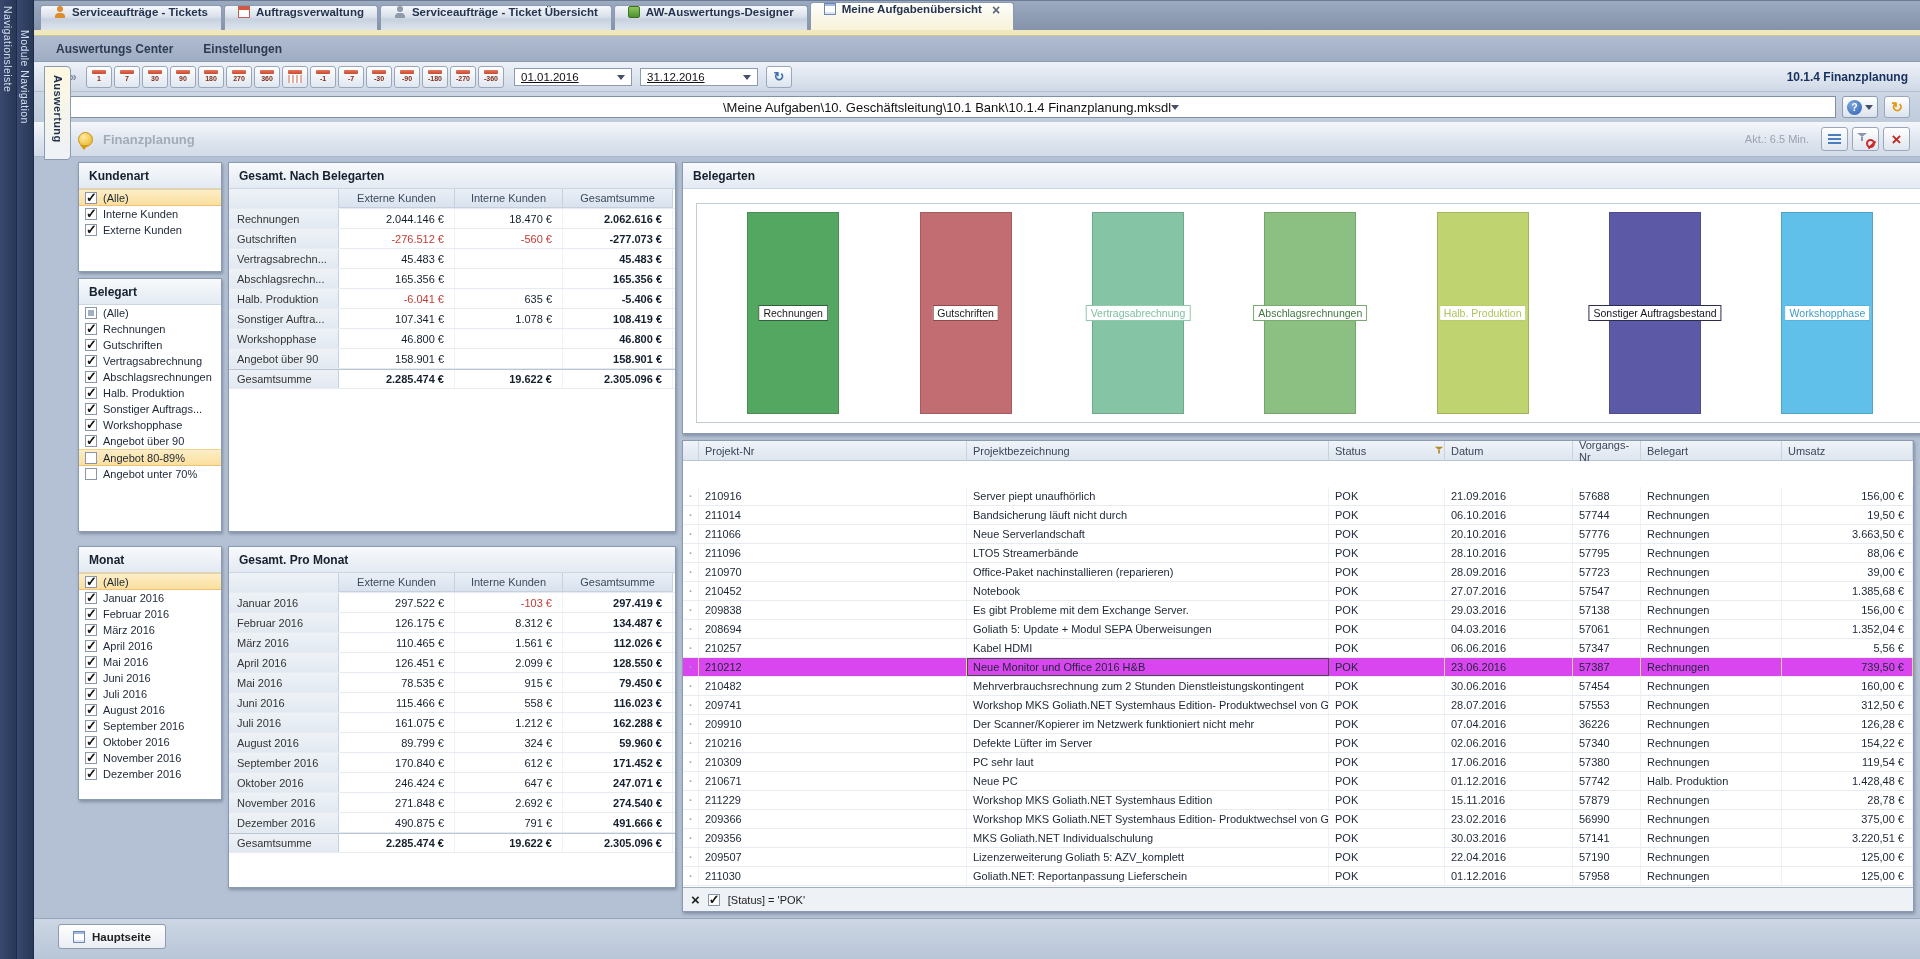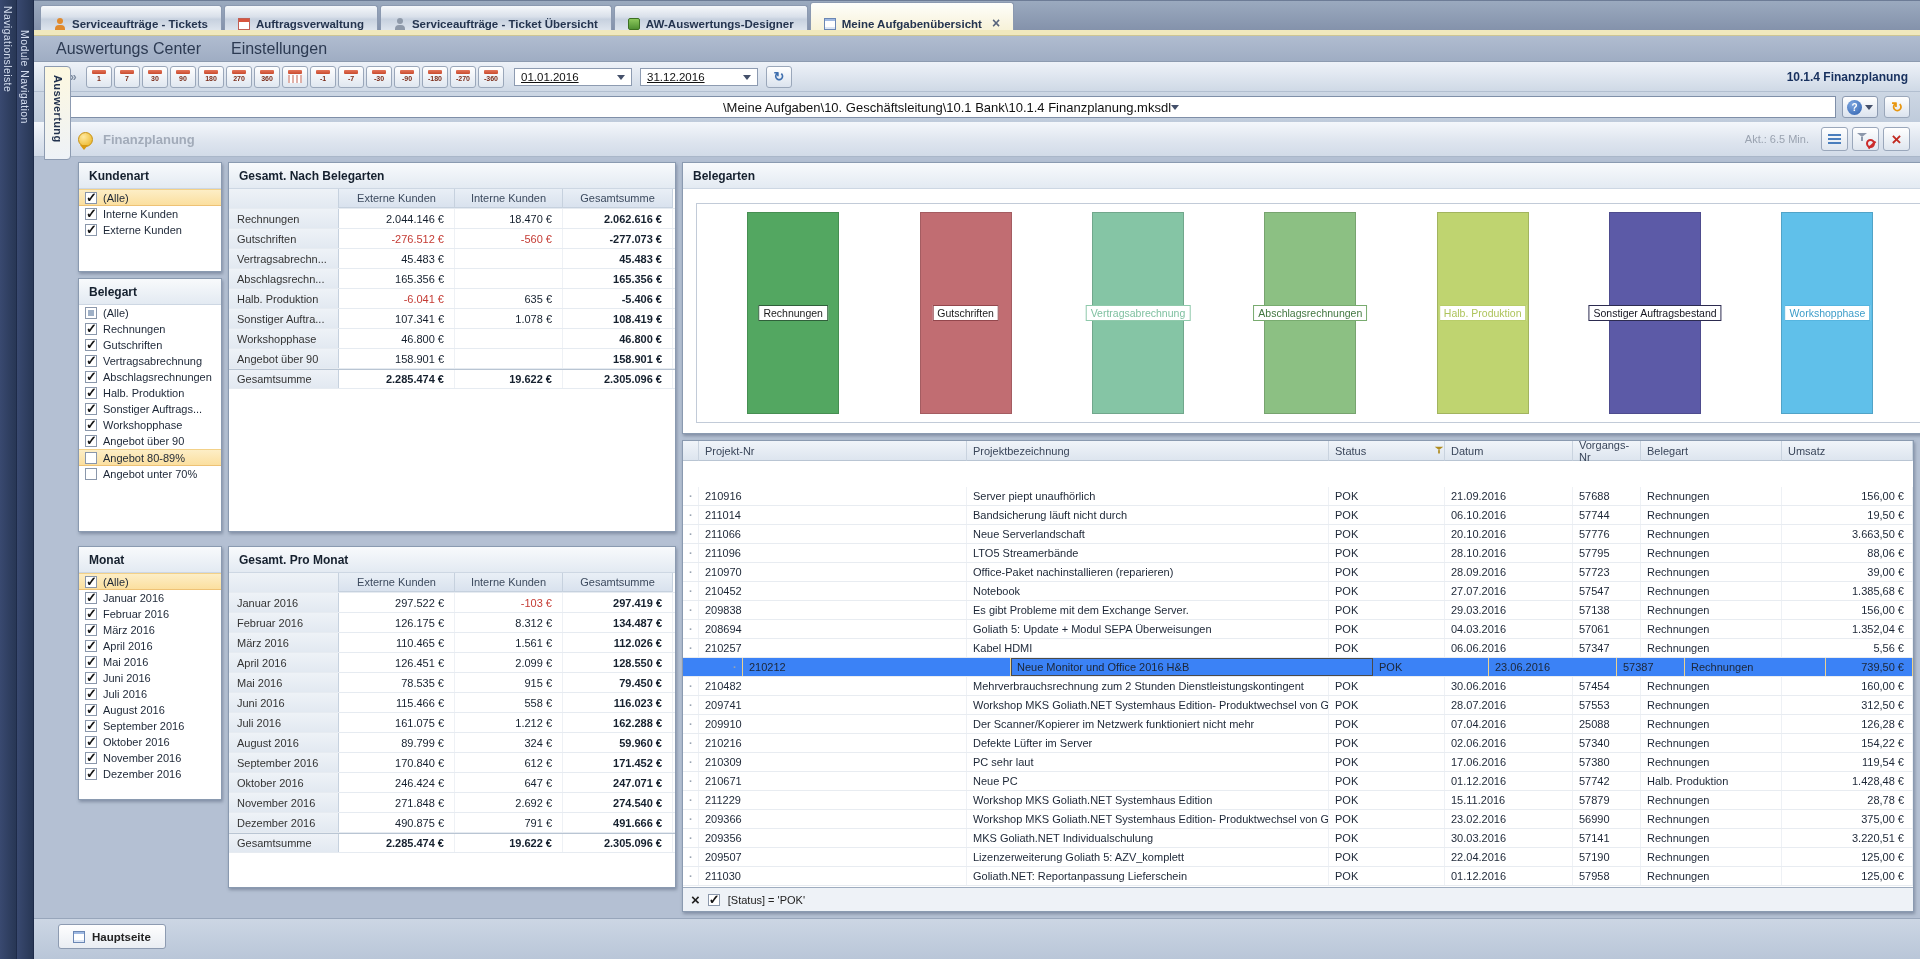--- a/index.html
+++ b/index.html
@@ -10,39 +10,39 @@
   .strip{position:absolute;top:0;bottom:0;background:linear-gradient(90deg,#394970,#283755);border-right:1px solid #1e2b49;display:flex;justify-content:center;}
   .s1{left:0;width:17px;}
   .s2{left:17px;width:17px;}
   .vlabel{writing-mode:vertical-rl;color:#d3dcee;font-size:10.5px;letter-spacing:.4px;white-space:nowrap;}
   .s1 .vlabel{margin-top:6px;}
   .s2 .vlabel{margin-top:30px;}
 
   
   .tabbar{position:absolute;left:34px;right:0;top:0;height:30px;background:linear-gradient(#9baabf,#8492ab);border-top:1px solid #6d7c96;}
   .tabs{display:flex;align-items:flex-end;height:100%;padding-left:5px;}
-  .tab{display:flex;align-items:flex-end;gap:6px;height:25px;margin:0 1px;padding:0 13px;border:1px solid #8b99b0;border-bottom:none;border-radius:3px 3px 0 0;background:linear-gradient(#f6f8fb,#d9e0ea 45%,#c7d1df 55%,#dde4ed);font-size:11.5px;font-weight:bold;color:#24344f;white-space:nowrap;}
+  .tab{display:flex;align-items:flex-start;gap:6px;height:25px;margin:0 1px;padding:0 13px;border:1px solid #8b99b0;border-bottom:none;border-radius:3px 3px 0 0;background:linear-gradient(#f6f8fb,#d9e0ea 45%,#c7d1df 55%,#dde4ed);font-size:11.5px;font-weight:bold;color:#24344f;white-space:nowrap;}
   .tab.active{height:28px;background:linear-gradient(#fefefb,#f7f2d8);}
   .tabclose{display:none;}
   .tab.active .tabclose{display:inline-block;margin-left:4px;cursor:pointer;}
   .tabclose::before{content:"×";font-size:14px;font-weight:bold;color:#57647c;line-height:1;}
   .creamline{position:absolute;left:34px;right:0;top:30px;height:6px;background:#f0e8bd;border-bottom:1px solid #cdc594;}
 
   .tabicon{position:relative;width:12px;height:12px;flex:none;}
   .ic-person-orange{--pc:#e08a2e;}.ic-person-gray{--pc:#8e99a9;}
   .ic-person-orange::before,.ic-person-gray::before{content:"";position:absolute;top:0;left:3px;width:6px;height:6px;border-radius:50%;background:var(--pc);}
   .ic-person-orange::after,.ic-person-gray::after{content:"";position:absolute;bottom:0;left:1px;width:10px;height:5px;border-radius:4px 4px 0 0;background:var(--pc);}
   .ic-form-red{background:#fff;border:1px solid #c06055;box-shadow:inset 0 3px 0 #d8553d;}
   .ic-app-green{background:linear-gradient(#8cc85c,#4f9032);border:1px solid #3c7022;border-radius:2px;}
   .ic-page-blue{background:#fff;border:1px solid #6b87b4;box-shadow:inset 0 2px 0 #9fb9e2,inset 0 -2px 0 #dce6f5;}
 
   
   .menubar{position:absolute;left:34px;right:0;top:36px;height:26px;background:linear-gradient(#b0bcd0,#9fadc3);border-bottom:1px solid #8d9bb0;}
   .menuitems{display:flex;align-items:center;height:100%;gap:30px;padding-left:22px;}
-  .menuitem{font-size:16px;font-weight:normal;color:#2c3a52;cursor:pointer;}
+  .menuitem{font-size:12px;font-weight:bold;color:#2c3a52;cursor:pointer;}
 
   
   .toolbar{position:absolute;left:34px;right:0;top:62px;height:30px;background:linear-gradient(#eef2f8,#cfd9e6);border-bottom:1px solid #b2bfd0;display:flex;align-items:center;padding-left:36px;}
   .chev{width:14px;margin-right:2px;}
   .chev::before{content:"»";color:#7d8ca1;font-size:12px;font-weight:bold;}
   .btnrow{display:flex;}
   .calbtn{width:26px;height:22px;margin-right:2px;border:1px solid #9aa7ba;border-radius:3px;background:linear-gradient(#ffffff,#e0e7f0);display:flex;flex-direction:column;align-items:center;justify-content:center;cursor:pointer;}
   .calbar{width:14px;height:4px;background:linear-gradient(#e4755a,#c94b2e);border-radius:1px;margin-bottom:1px;}
   .calnum{font-size:7px;font-weight:bold;color:#7a2c1a;line-height:8px;}
   .calgrid{width:14px;height:8px;background:repeating-linear-gradient(90deg,#e0b0a8 0 2px,#fff 2px 4px);}
@@ -124,21 +124,21 @@
   .funx::after{content:"×";position:absolute;right:0;top:-1px;color:#b6c0cf;font-size:10px;font-weight:bold;}
 
   
   .dgrid{display:grid;grid-template-columns:16px 268px 362px 116px 128px 68px 141px 1fr;}
   .dh{height:20px;background:linear-gradient(#f0f4f9,#dde5ef);border-bottom:1px solid #b9c5d3;border-right:1px solid #c9d3df;font-size:11px;color:#3a465a;display:flex;align-items:center;padding-left:6px;gap:5px;}
   .dh .fun{--fc:#b08c1e;transform:scale(.85);}
   .drow{height:19px;border-bottom:1px solid #e8ecf1;cursor:pointer;}
   .dcell{display:flex;align-items:center;padding-left:6px;border-right:1px solid #eef1f5;overflow:hidden;white-space:nowrap;font-size:11px;color:#1c2636;}
   .umsatz{justify-content:flex-end;padding-right:8px;}
   .dmark::before{content:"·";color:#9aa4b2;font-weight:bold;}
-  .drow.sel{background:#3b82f6;padding-left:44px;}
+  .drow.sel{background:#d946ef;}
   .drow.sel .dcell{border-right-color:#ecd28f;}
   .cellbox{outline:1px solid #4a4a4a;outline-offset:-1px;}
   .maxic{width:11px;height:11px;border:1px solid #76869d;background:#f4f7fb;box-shadow:inset 1px 1px 0 #fff;cursor:pointer;}
   .dbody{position:absolute;left:0;right:0;top:46px;bottom:24px;overflow:hidden;}
   .dfilter{position:absolute;left:0;right:0;bottom:0;height:24px;background:#eef2f7;border-top:1px solid #9fadc0;display:flex;align-items:center;gap:8px;padding-left:8px;font-size:11px;color:#222;}
   .fx{cursor:pointer;}
   .fx::before{content:"×";font-weight:bold;font-size:15px;color:#222;line-height:1;}
 
   
   .bottombar{position:absolute;left:34px;right:0;bottom:0;height:41px;background:linear-gradient(#ccd6e4,#b9c6d8);border-top:1px solid #98a6bb;}
@@ -785,21 +785,21 @@
           <span class="dcell">57553</span>
           <span class="dcell">Rechnungen</span>
           <span class="dcell umsatz">312,50 €</span>
         </div>
           <div class="dgrid drow">
           <span class="dcell dmark"></span>
           <span class="dcell">209910</span>
           <span class="dcell">Der Scanner/Kopierer im Netzwerk funktioniert nicht mehr</span>
           <span class="dcell">POK</span>
           <span class="dcell">07.04.2016</span>
-          <span class="dcell">25088</span>
+          <span class="dcell">36226</span>
           <span class="dcell">Rechnungen</span>
           <span class="dcell umsatz">126,28 €</span>
         </div>
           <div class="dgrid drow">
           <span class="dcell dmark"></span>
           <span class="dcell">210216</span>
           <span class="dcell">Defekte Lüfter im Server</span>
           <span class="dcell">POK</span>
           <span class="dcell">02.06.2016</span>
           <span class="dcell">57340</span>

